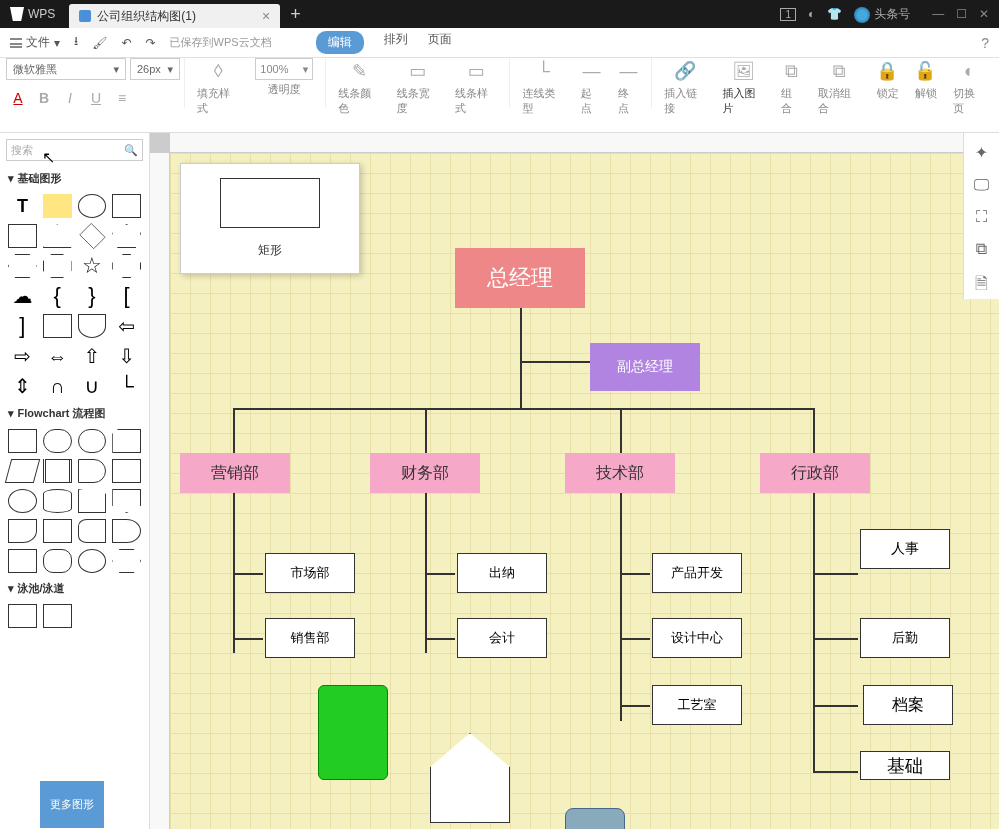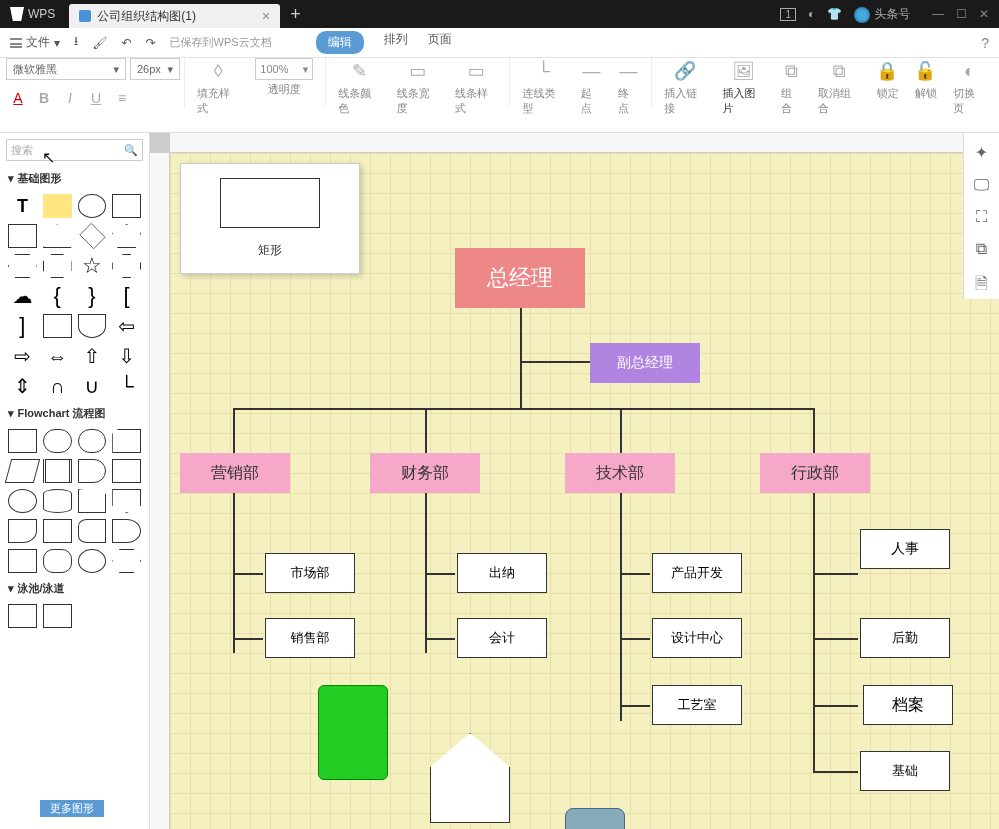--- a/index.html
+++ b/index.html
@@ -44,21 +44,21 @@
 .tool-label { font-size: 11px; color: #888; }
 .tool-label.active { color: #333; }
 
 
 .sidebar { position: absolute; top: 133px; left: 0; width: 150px; bottom: 0; background: #fff; border-right: 1px solid #ddd; overflow: hidden; }
 .search { margin: 6px; border: 1px solid #ccc; height: 22px; display: flex; align-items: center; padding: 0 4px; font-size: 11px; color: #aaa; justify-content: space-between; }
 .shape-section { font-size: 11px; color: #333; padding: 4px 8px; display: flex; align-items: center; gap: 4px; font-weight: bold; }
 .shape-grid { display: grid; grid-template-columns: repeat(4, 1fr); gap: 6px; padding: 4px 8px; }
 .shape { height: 24px; border: 1px solid #333; }
 .shape.noborder { border: none; }
-.more-shapes { position: absolute; bottom: 12px; left: 40px; background: #5b9bd5; color: #fff; font-size: 11px; padding: 1px 10px; }
+.more-shapes { position: absolute; bottom: 1px; left: 40px; background: #5b9bd5; color: #fff; font-size: 11px; padding: 16px 10px; }
 
 
 .canvas-wrap { position: absolute; top: 133px; left: 150px; right: 0; bottom: 0; background: #ccc; }
 .ruler-h { position: absolute; top: 0; left: 20px; right: 0; height: 20px; background: #f8f8f8; border-bottom: 1px solid #ccc; }
 .ruler-v { position: absolute; top: 20px; left: 0; width: 20px; bottom: 0; background: #f8f8f8; border-right: 1px solid #ccc; }
 .canvas { position: absolute; top: 20px; left: 20px; right: 0; bottom: 0; background: #f5f0c0;
   background-image: linear-gradient(#e8e0a8 1px, transparent 1px), linear-gradient(90deg, #e8e0a8 1px, transparent 1px);
   background-size: 20px 20px; overflow: hidden; }
 
 
@@ -288,21 +288,21 @@
   <div class="ruler-h"></div>
   <div class="ruler-v"></div>
   <div class="canvas">
     <div class="tooltip">
       <div class="rect-prev"></div>
       <div class="cap">矩形</div>
     </div>
 
     <div class="box root" style="left:285px;top:95px;width:130px;height:60px">总经理</div>
 
-    <div class="box vice" style="left:420px;top:190px;width:110px;height:40px">副总经理</div>
+    <div class="box vice" style="left:420px;top:190px;width:110px;height:48px">副总经理</div>
 
     <div class="conn" style="left:350px;top:155px;width:2px;height:100px"></div>
     <div class="conn" style="left:350px;top:208px;width:70px;height:2px"></div>
     <div class="conn" style="left:63px;top:255px;width:580px;height:2px"></div>
     <div class="conn" style="left:63px;top:255px;width:2px;height:45px"></div>
     <div class="conn" style="left:255px;top:255px;width:2px;height:45px"></div>
     <div class="conn" style="left:450px;top:255px;width:2px;height:45px"></div>
     <div class="conn" style="left:643px;top:255px;width:2px;height:45px"></div>
 
     <div class="box dept" style="left:10px;top:300px;width:110px;height:40px">营销部</div>
@@ -331,21 +331,21 @@
     <div class="box" style="left:482px;top:532px;width:90px;height:40px;font-size:13px">工艺室</div>
 
     <div class="conn" style="left:643px;top:340px;width:2px;height:280px"></div>
     <div class="conn" style="left:643px;top:420px;width:45px;height:2px"></div>
     <div class="conn" style="left:643px;top:485px;width:45px;height:2px"></div>
     <div class="conn" style="left:643px;top:552px;width:45px;height:2px"></div>
     <div class="conn" style="left:643px;top:618px;width:45px;height:2px"></div>
     <div class="box" style="left:690px;top:376px;width:90px;height:40px;font-size:14px">人事</div>
     <div class="box" style="left:690px;top:465px;width:90px;height:40px;font-size:13px">后勤</div>
     <div class="box" style="left:693px;top:532px;width:90px;height:40px;font-size:16px">档案</div>
-    <div class="box" style="left:690px;top:598px;width:90px;height:40px;font-size:13px">基础</div>
+    <div class="box" style="left:690px;top:598px;width:90px;height:29px;font-size:18px">基础</div>
 
     <div style="position:absolute;left:148px;top:532px;width:70px;height:95px;background:#2c2;border:1px solid #080;border-radius:6px"></div>
     <div style="position:absolute;left:260px;top:580px;width:80px;height:90px;background:#fff;border:1px solid #333;clip-path:polygon(50% 0,100% 38%,100% 100%,0 100%,0 38%)"></div>
     <div style="position:absolute;left:395px;top:655px;width:60px;height:30px;background:#8ab;border:1px solid #468;border-radius:8px 8px 0 0"></div>
   </div>
 </div>
 
 <div class="rpalette">
   <span>✦</span>
   <span>🖵</span>

